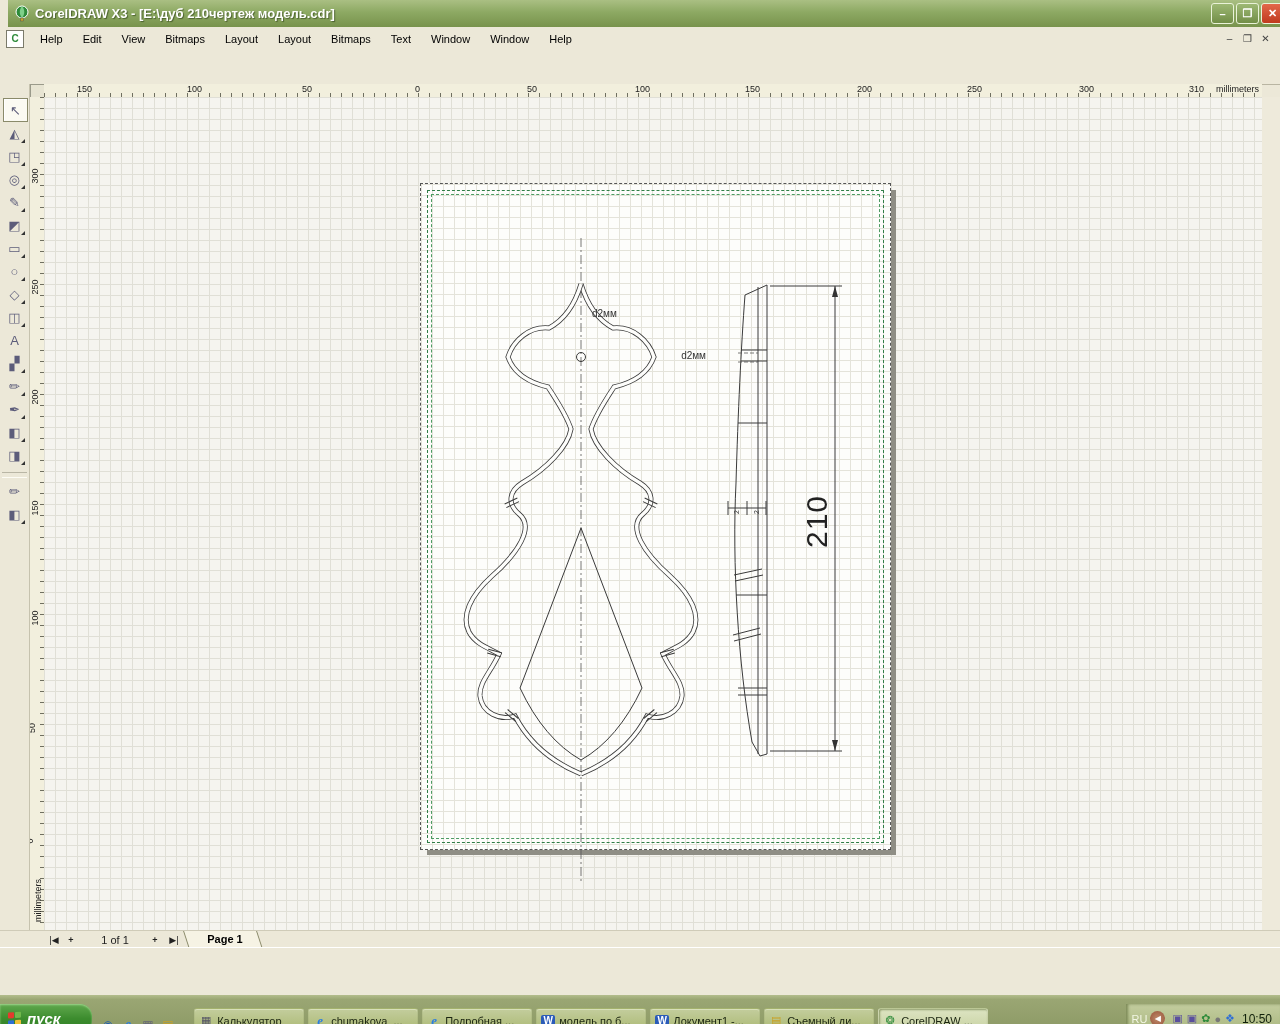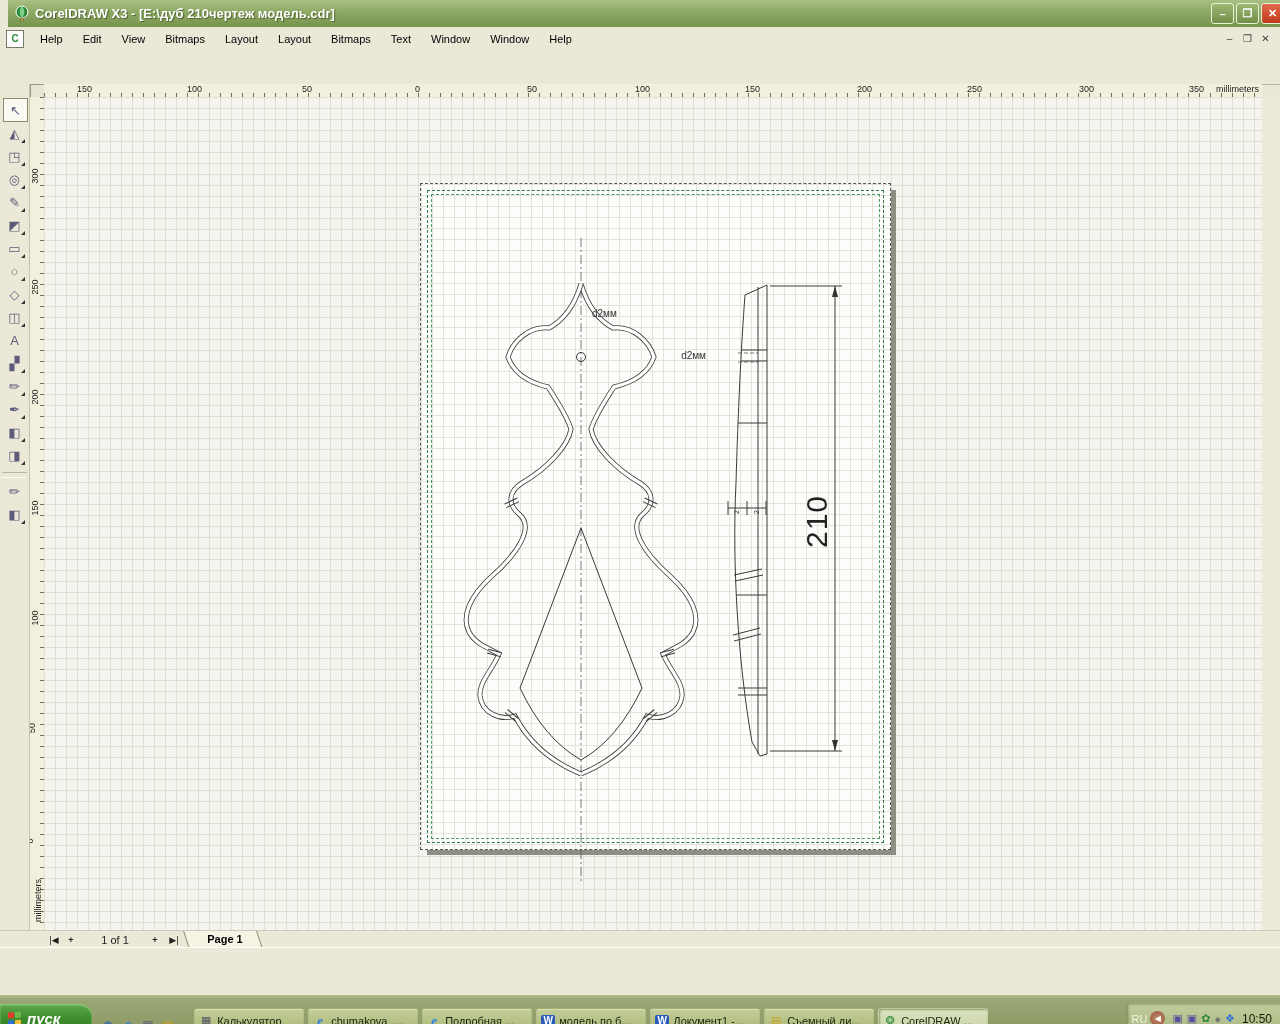--- a/index.html
+++ b/index.html
@@ -204,21 +204,21 @@
   <span class="rnum" style="left:33px;top:0;">150</span>
   <span class="rnum" style="left:143px;top:0;">100</span>
   <span class="rnum" style="left:258px;top:0;">50</span>
   <span class="rnum" style="left:371px;top:0;">0</span>
   <span class="rnum" style="left:483px;top:0;">50</span>
   <span class="rnum" style="left:591px;top:0;">100</span>
   <span class="rnum" style="left:701px;top:0;">150</span>
   <span class="rnum" style="left:813px;top:0;">200</span>
   <span class="rnum" style="left:923px;top:0;">250</span>
   <span class="rnum" style="left:1035px;top:0;">300</span>
-  <span class="rnum" style="left:1145px;top:0;">350</span>
+  <span class="rnum" style="left:1145px;top:0;">310</span>
   <span class="rnum" style="left:1168px;top:0;left:1172px;">millimeters</span>
 </div>
 <div class="abs ruler-v" style="left:30px;top:97px;width:14px;height:833px;">
   <span class="rnum v" style="left:-3px;top:74px;">300</span>
   <span class="rnum v" style="left:-3px;top:185px;">250</span>
   <span class="rnum v" style="left:-3px;top:295px;">200</span>
   <span class="rnum v" style="left:-3px;top:406px;">150</span>
   <span class="rnum v" style="left:-3px;top:516px;">100</span>
   <span class="rnum v" style="left:-3px;top:626px;">50</span>
   <span class="rnum v" style="left:-3px;top:739px;">0</span>

